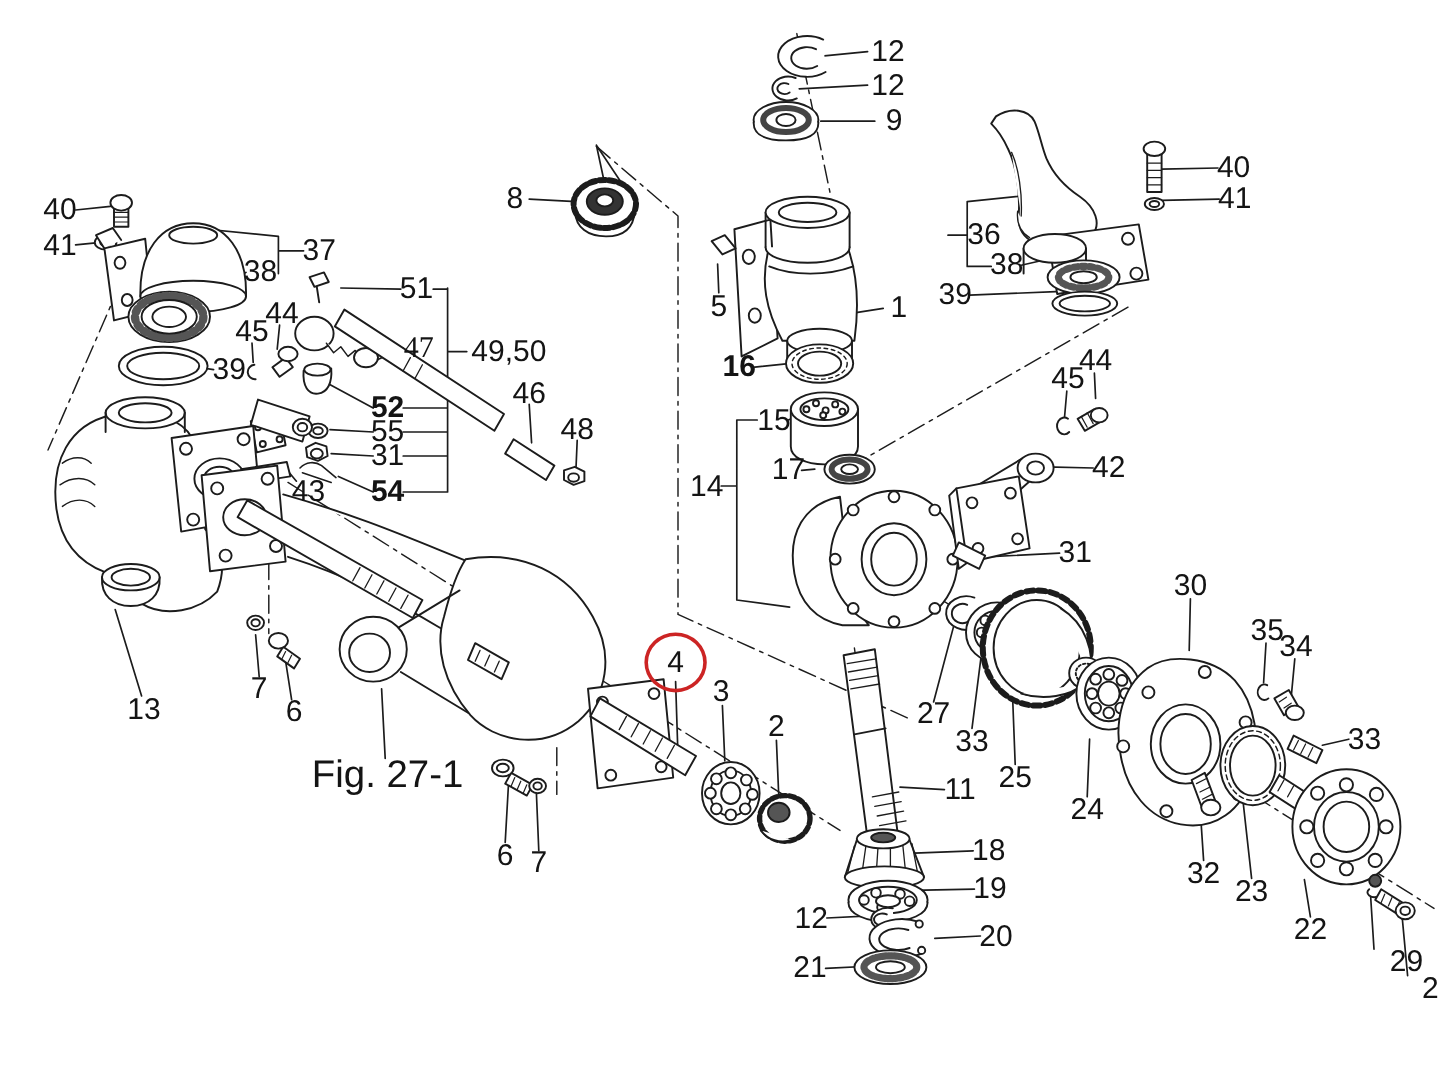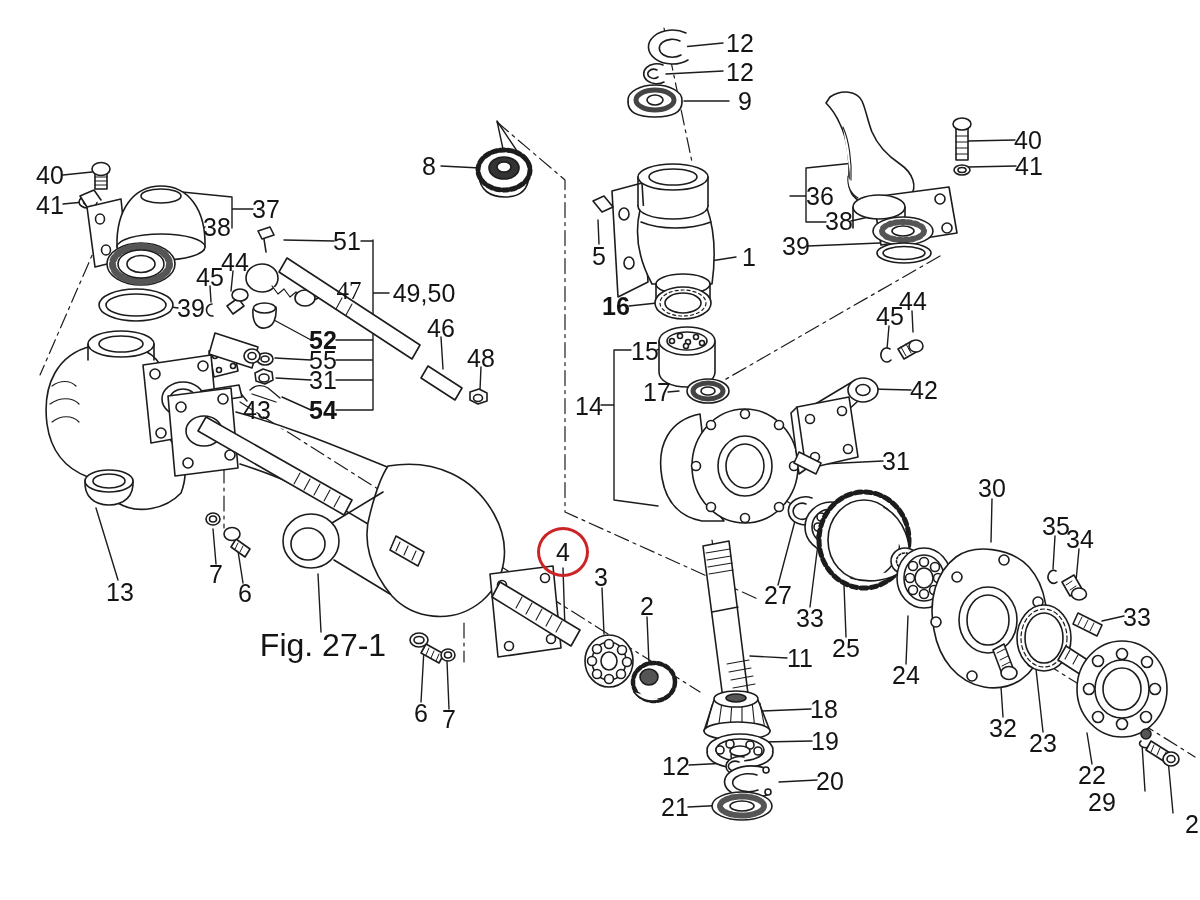--- a/index.html
+++ b/index.html
@@ -546,21 +546,21 @@
       <span class="callout" style="left: 846px; top: 648px;">25</span>
       <span class="callout" style="left: 800px; top: 658px;">11</span>
       <span class="callout" style="left: 992px; top: 488px;">30</span>
       <span class="callout" style="left: 1056px; top: 526px;">35</span>
       <span class="callout" style="left: 1080px; top: 539px;">34</span>
       <span class="callout" style="left: 1137px; top: 617px;">33</span>
       <span class="callout" style="left: 906px; top: 675px;">24</span>
       <span class="callout" style="left: 1003px; top: 728px;">32</span>
       <span class="callout" style="left: 1043px; top: 743px;">23</span>
       <span class="callout" style="left: 1092px; top: 775px;">22</span>
-      <span class="callout" style="left: 1102px; top: 802px;">29</span>
+      <span class="callout" style="left: 1172px; top: 802px;">29</span>
       <span class="callout" style="left: 1174px; top: 824px; margin-left: 25px;">28</span>
       <span class="callout" style="left: 824px; top: 709px;">18</span>
       <span class="callout" style="left: 825px; top: 741px;">19</span>
       <span class="callout" style="left: 676px; top: 766px;">12</span>
       <span class="callout" style="left: 830px; top: 781px;">20</span>
       <span class="callout" style="left: 675px; top: 807px;">21</span>
       <span class="callout" style="left: 120px; top: 592px;">13</span>
       <span class="callout" style="left: 216px; top: 574px;">7</span>
       <span class="callout" style="left: 245px; top: 593px;">6</span>
       <span class="callout" style="left: 421px; top: 713px;">6</span>

